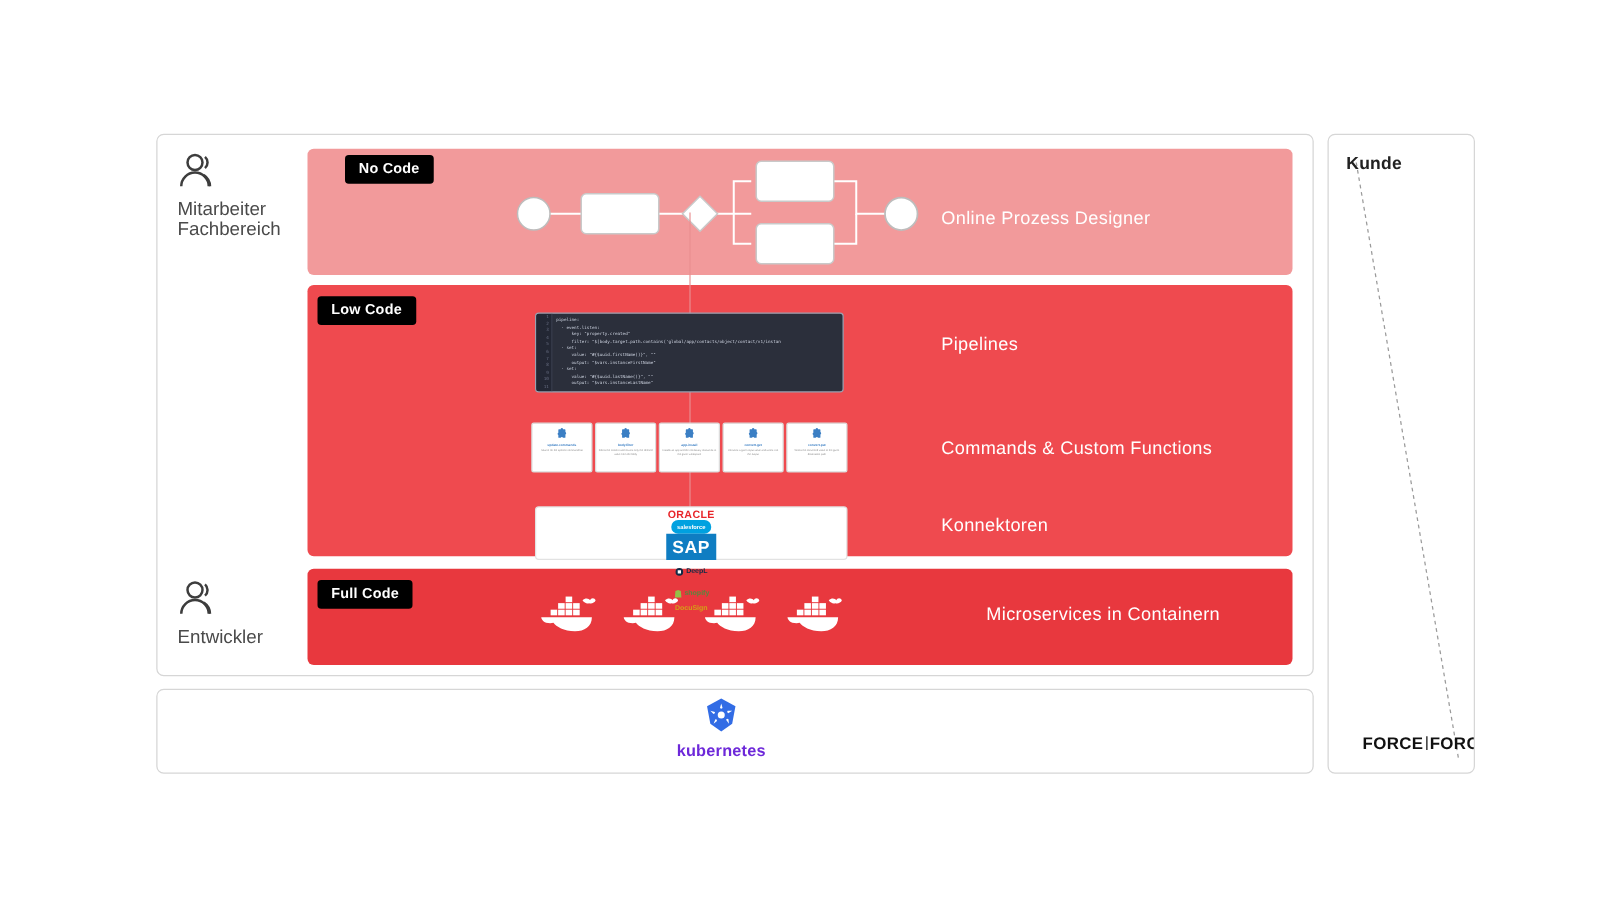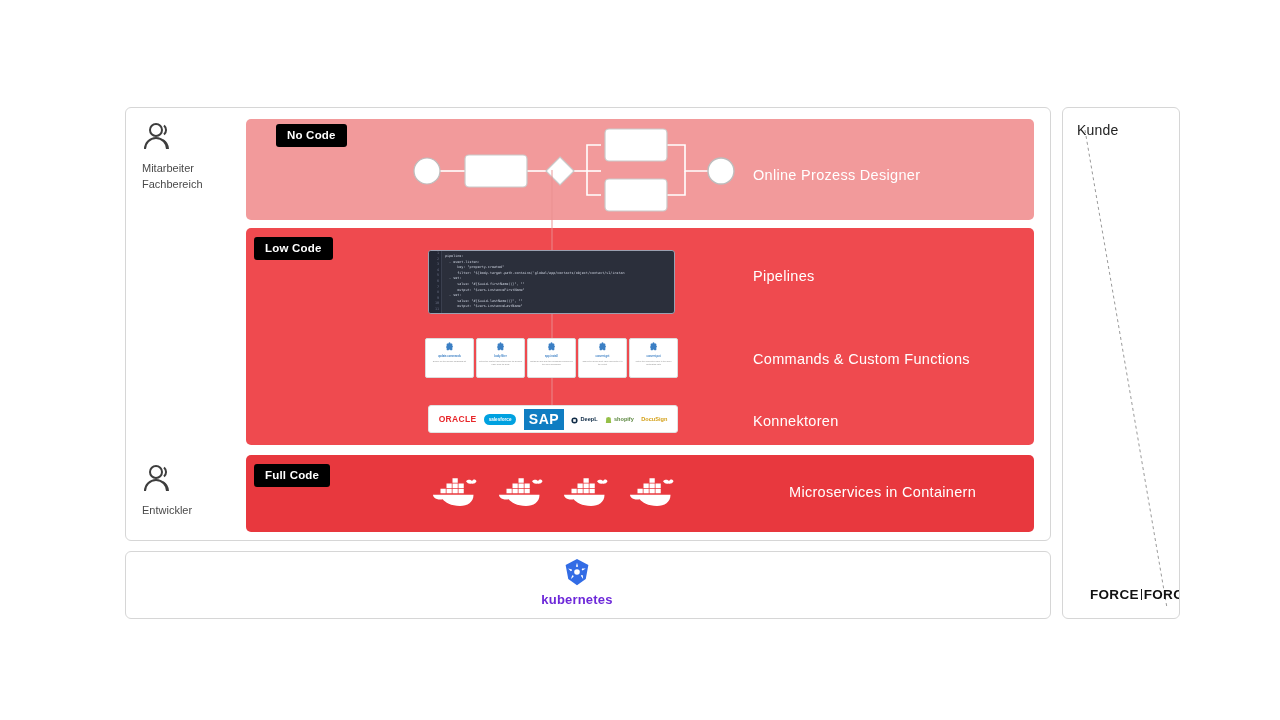--- a/index.html
+++ b/index.html
@@ -58,21 +58,21 @@
     border: 1px solid #d6d6d6;
     border-radius: 6px;
     box-sizing: border-box;
     overflow: hidden;
   }
   .customer-title {
     position: absolute;
     left: 14px;
     top: 14px;
     font-size: 14px;
-    font-weight: normal;
+    font-weight: bold;
     color: #222;
     letter-spacing: .2px;
   }
   .customer-diagonal {
     position: absolute;
     left: 0; top: 0;
     width: 118px;
     height: 512px;
   }
   .pipeforce-logo {
@@ -92,21 +92,21 @@
     background: #111;
     margin: 0 2px -1px 2px;
   }
 
   
   .persona {
     position: absolute;
     left: 142px;
     width: 100px;
     color: #4a4a4a;
-    font-size: 11px;
+    font-size: 15px;
     line-height: 16px;
   }
   .persona .pic { margin-bottom: 4px; }
   .persona .label { white-space: pre-line; }
 
   
   .row {
     position: absolute;
     left: 246px;
     width: 788px;
@@ -260,29 +260,30 @@
     line-height: 3px;
     padding: 0 2px;
   }
 
   
   .conn-strip {
     position: absolute;
     left: 428px;
     top: 405px;
     width: 250px;
-    height: 28px;
+    height: 43px;
     background: #fff;
     border: 1px solid #e2e2e2;
     border-radius: 3px;
     display: flex;
     align-items: center;
     justify-content: space-around;
     box-sizing: border-box;
     padding: 0 6px;
+    flex-direction: column;
   }
   .conn {
     display: flex;
     align-items: center;
     gap: 2px;
     white-space: nowrap;
   }
   .conn-oracle { color: #e8262a; font-size: 8.5px; font-weight: bold; letter-spacing: .3px; }
   .conn-salesforce {
     background: #00a1e0;

